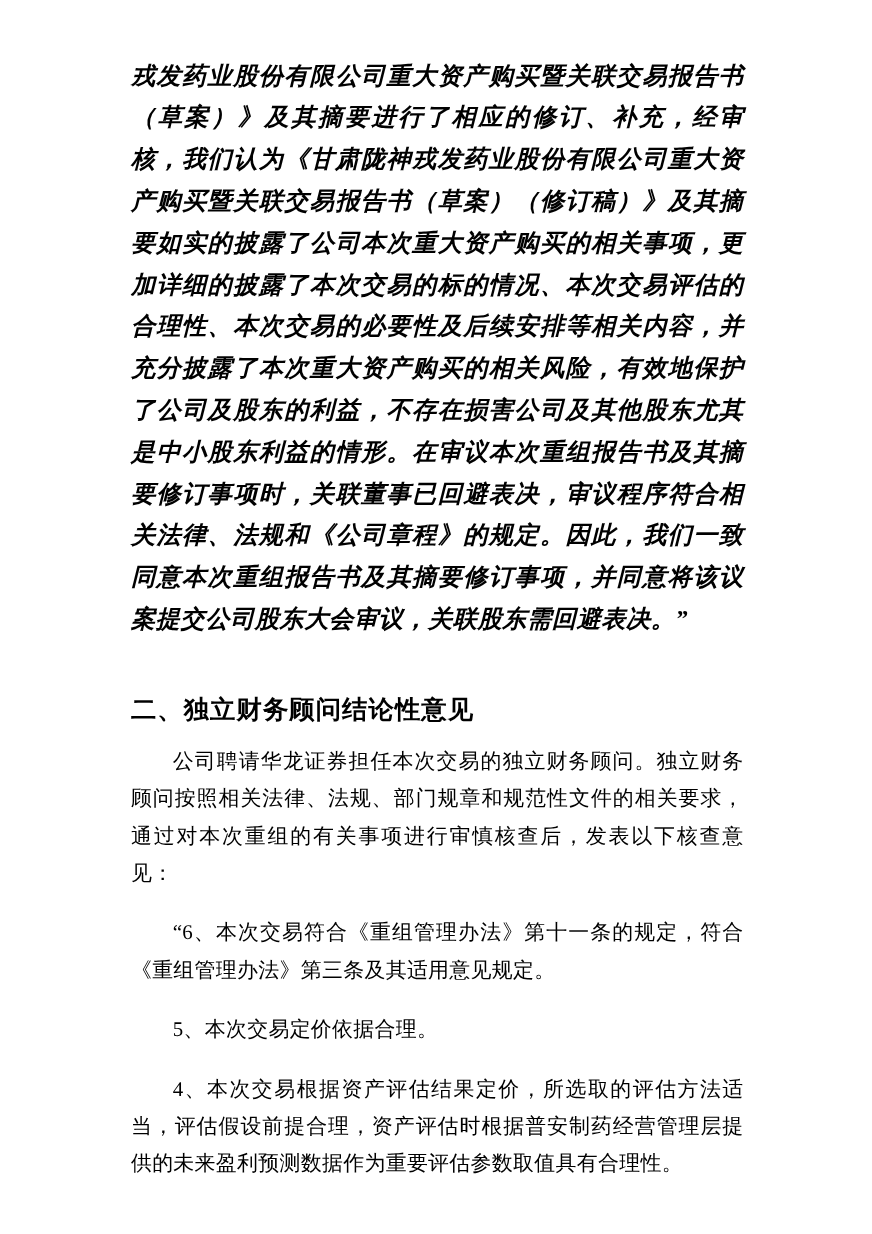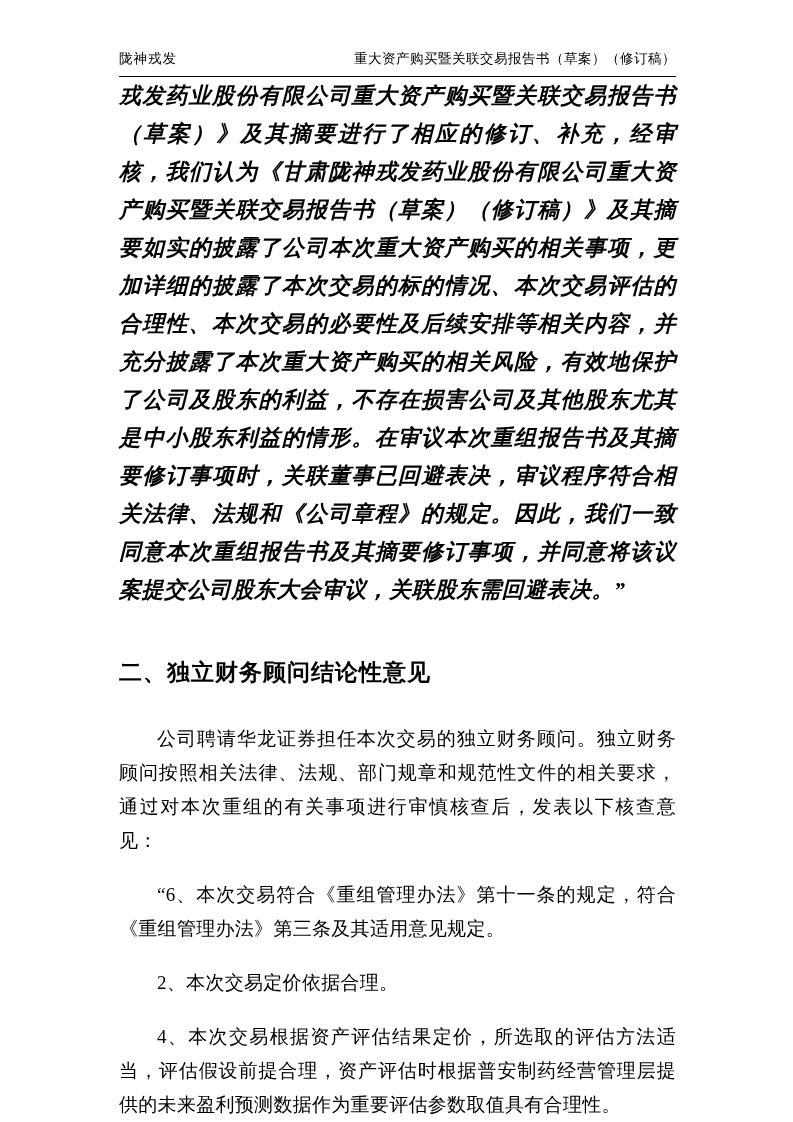--- a/index.html
+++ b/index.html
@@ -45,47 +45,43 @@
     letter-spacing: 1px;
   }
   .para {
     margin-top: 20px;
     font-size: 19px;
     line-height: 34px;
     text-align: justify;
     text-indent: 2em;
     letter-spacing: 0.3px;
   }
-  .para.intro { margin-top: 34px; }
+  .para.intro { margin-top: 15px; }
   .page-footer {
     position: absolute;
     bottom: 62px;
     left: 0;
     width: 100%;
     text-align: center;
     font-size: 14px;
     font-family: "Liberation Serif", "DejaVu Serif", serif;
   }
 </style>
 </head>
 <body>
 
 <div class="page">
   <div class="content">
 
-    <div class="page-header">
-      <span class="header-left">陇神戎发</span>
-      <span class="header-right">重大资产购买暨关联交易报告书（草案）（修订稿）</span>
-    </div>
 
     <p class="quote-block">戎发药业股份有限公司重大资产购买暨关联交易报告书（草案）》及其摘要进行了相应的修订、补充，经审核，我们认为《甘肃陇神戎发药业股份有限公司重大资产购买暨关联交易报告书（草案）（修订稿）》及其摘要如实的披露了公司本次重大资产购买的相关事项，更加详细的披露了本次交易的标的情况、本次交易评估的合理性、本次交易的必要性及后续安排等相关内容，并充分披露了本次重大资产购买的相关风险，有效地保护了公司及股东的利益，不存在损害公司及其他股东尤其是中小股东利益的情形。在审议本次重组报告书及其摘要修订事项时，关联董事已回避表决，审议程序符合相关法律、法规和《公司章程》的规定。因此，我们一致同意本次重组报告书及其摘要修订事项，并同意将该议案提交公司股东大会审议，关联股东需回避表决。”</p>
 
     <h2 class="section-heading">二、独立财务顾问结论性意见</h2>
 
     <p class="para intro">公司聘请华龙证券担任本次交易的独立财务顾问。独立财务顾问按照相关法律、法规、部门规章和规范性文件的相关要求，通过对本次重组的有关事项进行审慎核查后，发表以下核查意见：</p>
 
     <p class="para">“6、本次交易符合《重组管理办法》第十一条的规定，符合《重组管理办法》第三条及其适用意见规定。</p>
-    <p class="para">2、本次交易定价依据合理。</p>
+    <p class="para">5、本次交易定价依据合理。</p>
     <p class="para">4、本次交易根据资产评估结果定价，所选取的评估方法适当，评估假设前提合理，资产评估时根据普安制药经营管理层提供的未来盈利预测数据作为重要评估参数取值具有合理性。</p>
 
   </div>
 
 </div>
 
 </body></html>

